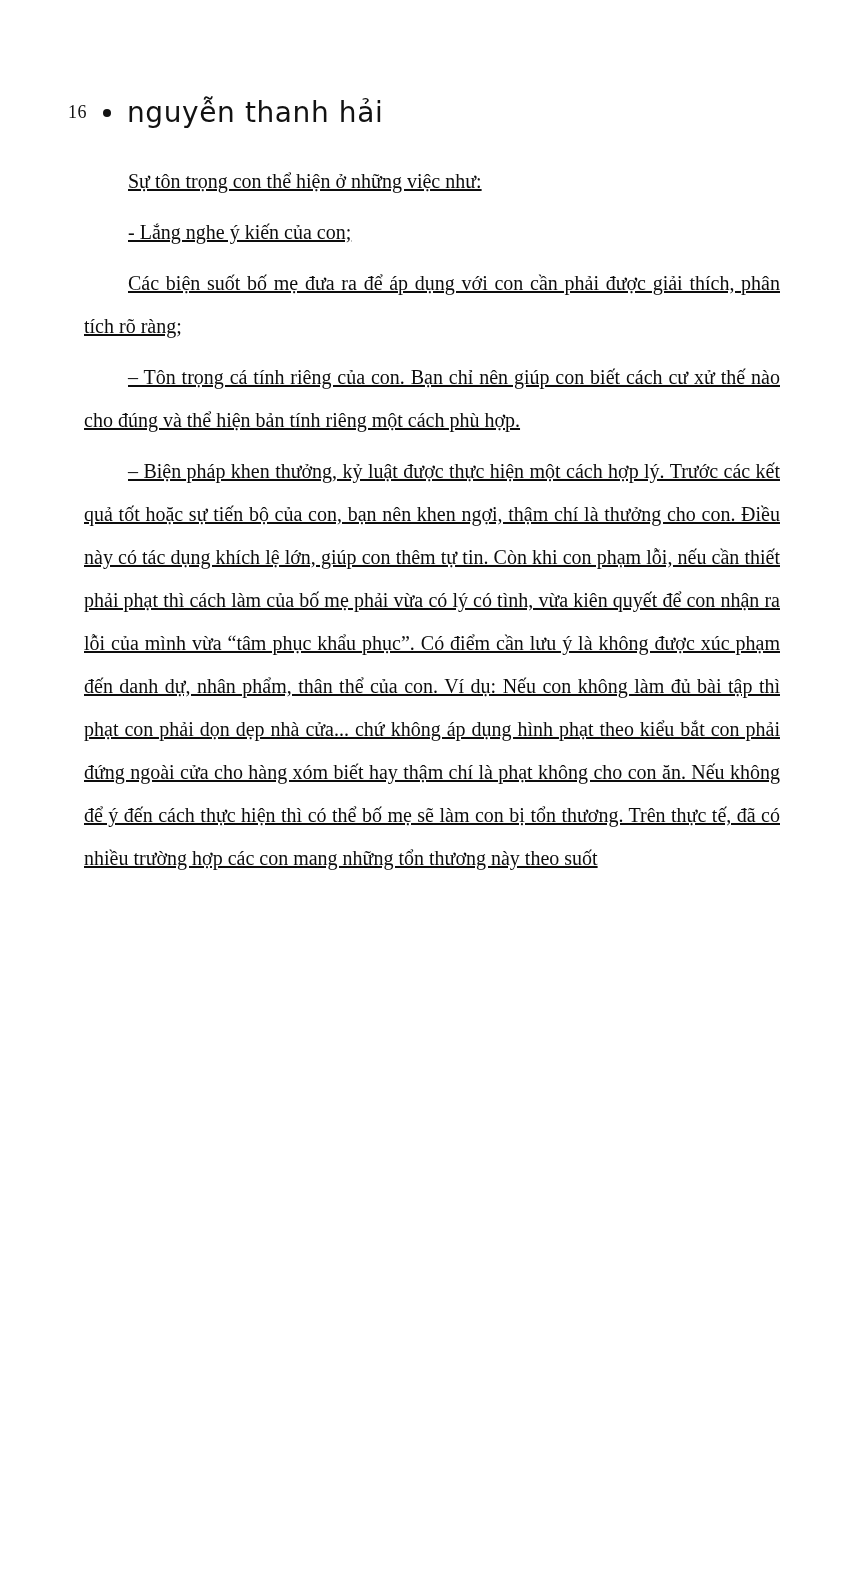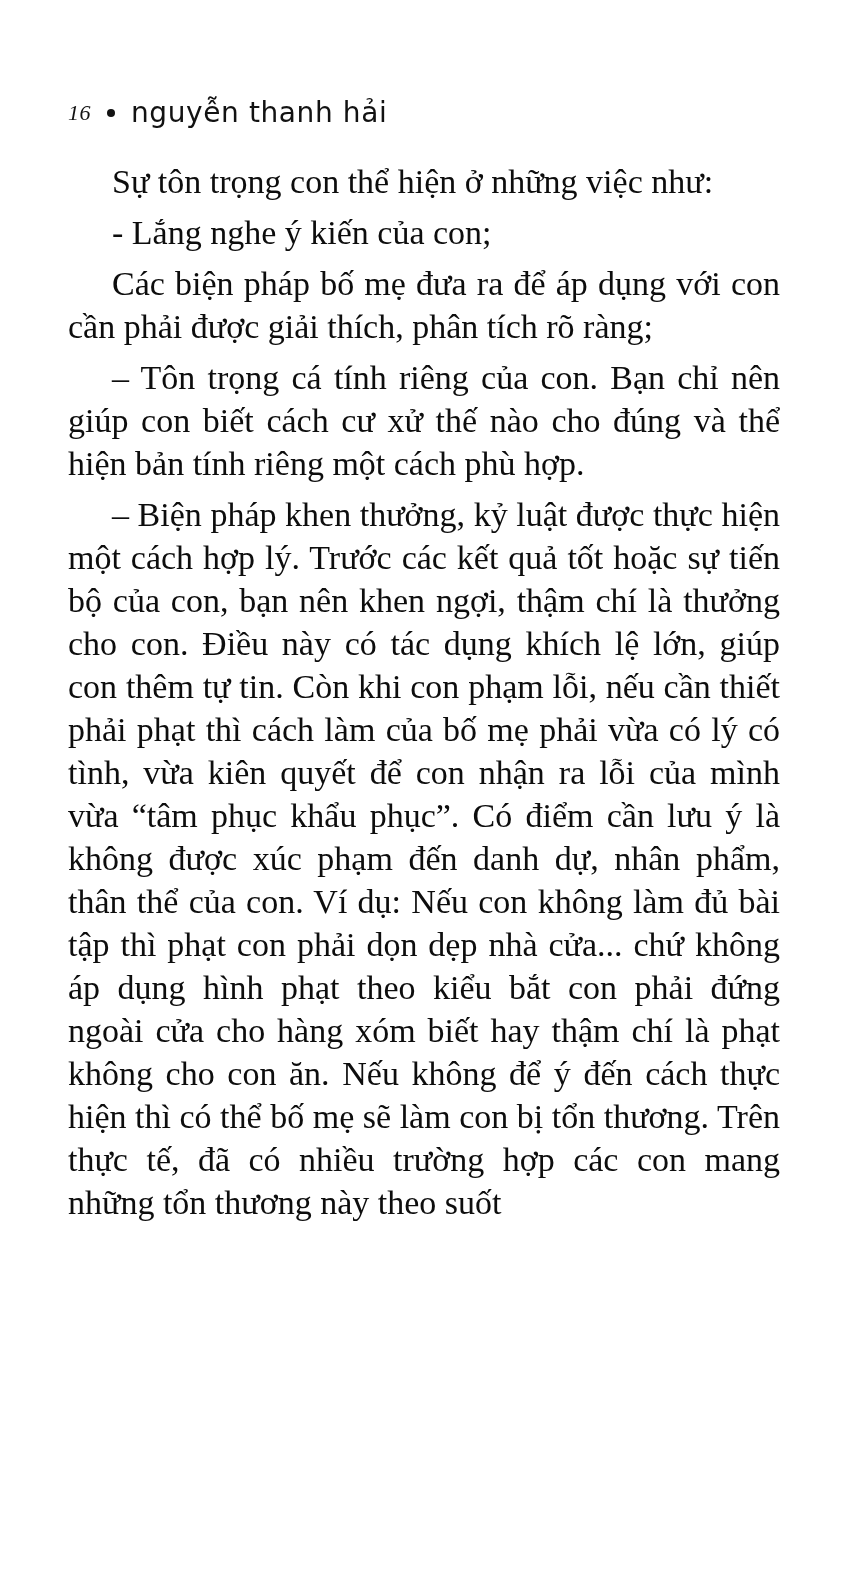--- a/index.html
+++ b/index.html
@@ -19,24 +19,23 @@
   .header {
     position: absolute;
     left: 68px;
     top: 96px;
     display: flex;
     align-items: center;
     gap: 14px;
   }
   .header .page-number {
     font-family: "Liberation Serif", serif;
-    font-size: 22px;
+    font-size: 18px;
     letter-spacing: 0.5px;
     color: #121212;
-    font-style: italic;
   }
   .header .dot {
     width: 8px;
     height: 8px;
     border-radius: 50%;
     background: #121212;
     display: inline-block;
     margin: 0 2px;
   }
   .header .author {
@@ -46,26 +45,27 @@
     color: #121212;
     font-weight: 400;
   }
   .body-text {
     position: absolute;
     left: 68px;
     top: 160px;
     width: 712px;
   }
   .body-text p {
-    margin: 0 0 8px 0;
-    font-size: 34px;
+    margin: 0 0 8px 16px;
+    font-size: 20px;
     line-height: 43px;
     text-align: justify;
     text-justify: inter-word;
     color: #0d0d0d;
+    text-decoration: underline;
   }
   .body-text p.indent {
     text-indent: 44px;
   }
   .body-text p.last {
     margin-bottom: 0;
   }
 </style>
 </head>
 <body>
@@ -74,18 +74,18 @@
 
   <div class="header">
     <span class="page-number">16</span>
     <span class="dot"></span>
     <span class="author">nguyễn thanh hải</span>
   </div>
 
   <div class="body-text">
     <p class="indent">Sự tôn trọng con thể hiện ở những việc như:</p>
     <p class="indent">- Lắng nghe ý kiến của con;</p>
-    <p class="indent">Các biện pháp bố mẹ đưa ra để áp dụng với con cần phải được giải thích, phân tích rõ ràng;</p>
+    <p class="indent">Các biện suốt bố mẹ đưa ra để áp dụng với con cần phải được giải thích, phân tích rõ ràng;</p>
     <p class="indent">– Tôn trọng cá tính riêng của con. Bạn chỉ nên giúp con biết cách cư xử thế nào cho đúng và thể hiện bản tính riêng một cách phù hợp.</p>
     <p class="indent last">– Biện pháp khen thưởng, kỷ luật được thực hiện một cách hợp lý. Trước các kết quả tốt hoặc sự tiến bộ của con, bạn nên khen ngợi, thậm chí là thưởng cho con. Điều này có tác dụng khích lệ lớn, giúp con thêm tự tin. Còn khi con phạm lỗi, nếu cần thiết phải phạt thì cách làm của bố mẹ phải vừa có lý có tình, vừa kiên quyết để con nhận ra lỗi của mình vừa “tâm phục khẩu phục”. Có điểm cần lưu ý là không được xúc phạm đến danh dự, nhân phẩm, thân thể của con. Ví dụ: Nếu con không làm đủ bài tập thì phạt con phải dọn dẹp nhà cửa... chứ không áp dụng hình phạt theo kiểu bắt con phải đứng ngoài cửa cho hàng xóm biết hay thậm chí là phạt không cho con ăn. Nếu không để ý đến cách thực hiện thì có thể bố mẹ sẽ làm con bị tổn thương. Trên thực tế, đã có nhiều trường hợp các con mang những tổn thương này theo suốt</p>
   </div>
 
 </div>
 
 </body></html>

